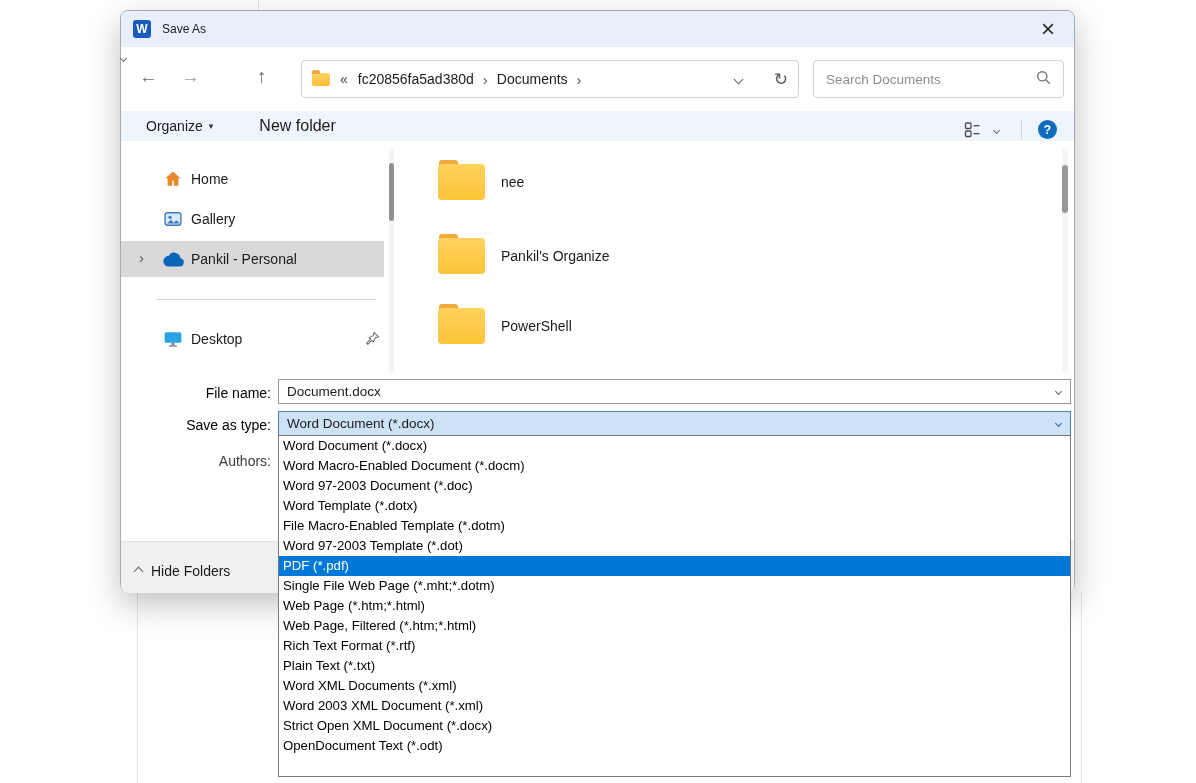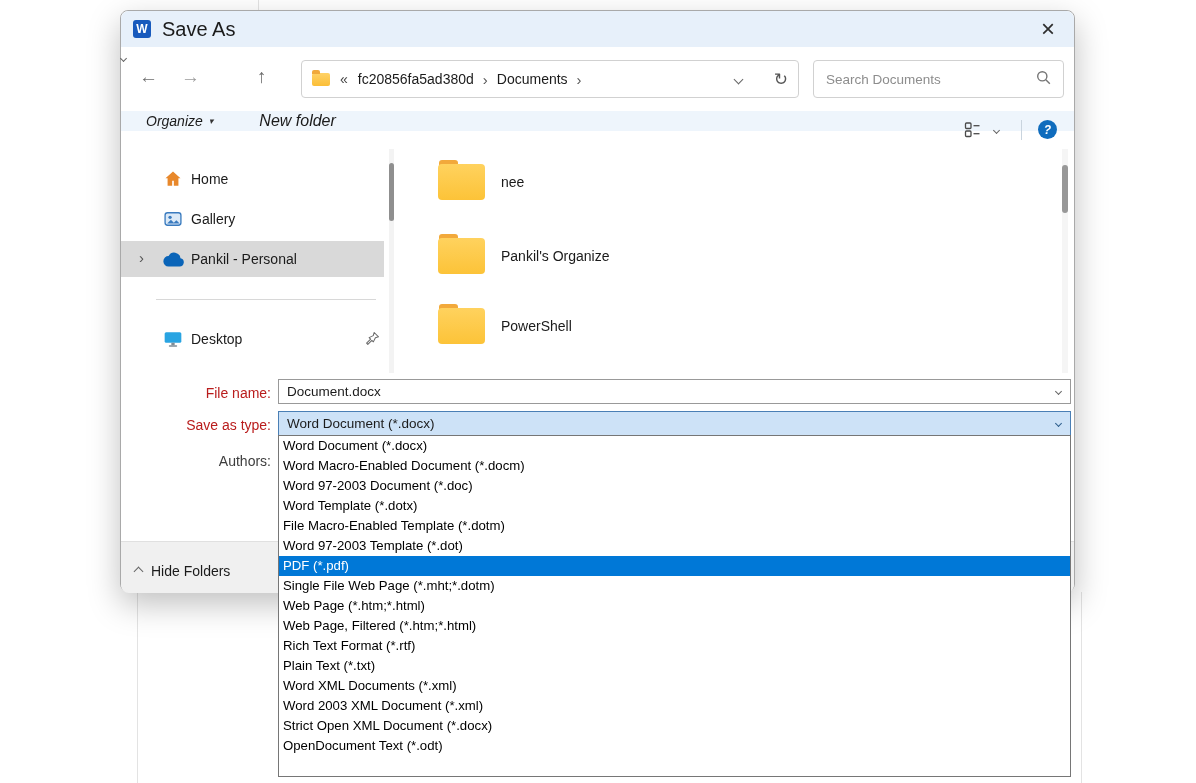--- a/index.html
+++ b/index.html
@@ -13,21 +13,21 @@
   #bgline-br  { left:1081px; top:592px; height:191px; }
 
   #dialog { position:absolute; left:120px; top:10px; width:955px; height:582px; background:#fff;
             border:1px solid #a9a9a9; border-radius:8px; box-shadow:0 12px 32px rgba(0,0,0,.25); }
 
   
   #titlebar { position:absolute; left:0; top:0; width:100%; height:36px; background:#e7f0fa;
               border-radius:8px 8px 0 0; display:flex; align-items:center; padding:0 12px; }
   #word-icon { width:18px; height:18px; background:#185abd; border-radius:3px; color:#fff; font-size:12px;
                font-weight:bold; display:flex; align-items:center; justify-content:center; }
-  #title-text { margin-left:11px; font-size:20px; }
+  #title-text { margin-left:11px; font-size:12px; }
   #close-btn { margin-left:auto; width:28px; height:28px; display:flex; align-items:center; justify-content:center;
                font-size:24px; font-weight:300; color:#2e2e2e; }
 
   
   #toolbar { position:absolute; top:36px; left:0; width:100%; height:64px; background:#fff; }
   .navbtn { position:absolute; font-size:19px; color:#6e6e6e; top:19px; }
   #nav-back { left:18px; }
   #nav-forward { left:60px; color:#9b9b9b; }
   #nav-chevron { left:102px; top:30px; }
   #nav-up { left:136px; }
@@ -48,22 +48,22 @@
   .crumb-sep { color:#555; font-size:15px; padding:0 7px; }
   #address-chevron { margin-left:auto; margin-right:4px; }
   #refresh-btn { margin-left:28px; font-size:17px; color:#555; }
 
   #search-box { position:absolute; left:692px; top:13px; width:251px; height:38px; border:1px solid #d1d1d1;
                 border-radius:4px; display:flex; align-items:center; padding:0 12px; background:#fff; }
   #search-input { border:none; outline:none; flex:1; font-size:13.5px; font-family:inherit; color:#333; background:transparent; }
   #search-input::placeholder { color:#8d8d8d; }
 
   
-  #commandbar { position:absolute; top:100px; left:0; width:100%; height:20px; background:#eef5fc;
-                display:flex; align-items:center;font-style:italic; }
+  #commandbar { position:absolute; top:100px; left:0; width:100%; height:30px; background:#eef5fc;
+                display:flex; align-items:center; }
   #organize-btn { margin-left:25px; font-size:14px; display:flex; align-items:center; gap:6px; }
   #organize-caret { font-size:9px; color:#333; }
   #newfolder-btn { margin-left:46px; font-size:16px; }
   #view-btn { position:absolute; left:843px; top:10px; }
   #view-chevron { position:absolute; left:873px; top:17px; }
   #cmd-divider { position:absolute; left:900px; top:9px; width:1px; height:20px; background:#c9d4de; }
   #help-btn { position:absolute; left:917px; top:9px; width:19px; height:19px; border-radius:50%; background:#0f6cbd;
               color:#fff; font-size:12px; font-weight:bold; display:flex; align-items:center; justify-content:center; }
 
   
@@ -93,21 +93,21 @@
   .folder-lg .tab { position:absolute; top:-4px; left:1px; width:19px; height:9px; background:#f2a93b;
                     border-radius:3px 3px 0 0; }
   .folder-lg .bodyp { position:absolute; inset:0; background:linear-gradient(180deg,#ffd25e 0%,#fcc338 100%);
                       border-radius:4px; }
 
   #list-scroll { position:absolute; right:6px; top:0; width:6px; height:224px; background:#f5f5f5; }
   #list-thumb { position:absolute; top:16px; width:6px; height:48px; background:#989898; border-radius:3px; }
 
   
   #form-area { position:absolute; top:362px; left:0; width:100%; height:168px; background:#fff; }
-  .form-label { position:absolute; left:0; width:150px; text-align:right; font-size:14px; color:#b91c1c; }
+  .form-label { position:absolute; left:0; width:150px; text-align:right; font-size:14px; color:#000000; }
   #filename-label { top:12px; }
   #filename-combo { position:absolute; left:157px; top:6px; width:793px; height:25px; border:1px solid #999;
                     background:#fff; display:flex; align-items:center; }
   #filename-input { flex:1; border:none; outline:none; font-size:13.5px; font-family:inherit; padding-left:8px;
                     color:#1b1b1b; background:transparent; }
   .combo-chv { margin-right:9px; flex:0 0 auto; }
   #savetype-label { top:44px;padding-left:26px; }
   #savetype-combo { position:absolute; left:157px; top:38px; width:793px; height:25px; border:1px solid #4a7fb5;
                     background:#cde2f7; display:flex; align-items:center; font-size:13.5px; }
   #savetype-value { padding-left:8px; flex:1; }

